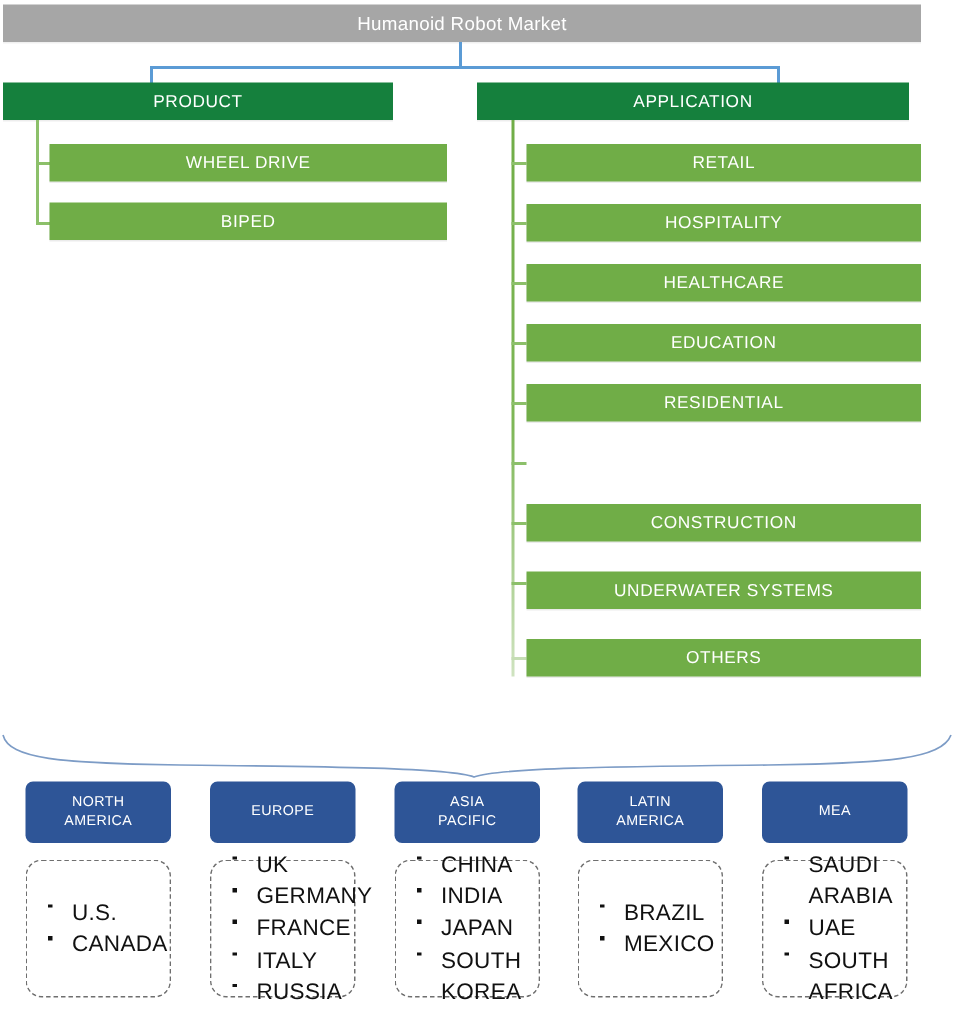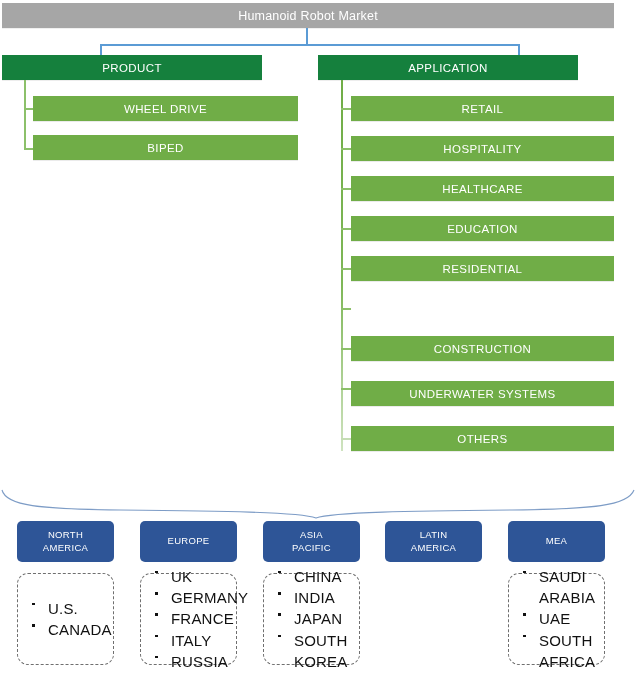--- a/index.html
+++ b/index.html
@@ -53,21 +53,21 @@
     box-shadow: 0 1px 0 rgba(0,0,0,0.07);
   }
   .cat-product {
     left: 2px;
     top: 55px;
     width: 260px;
   }
   .cat-application {
     left: 318px;
     top: 55px;
-    width: 260px;
+    width: 288px;
   }
 
   
   .leaf-box {
     position: absolute;
     height: 25px;
     background: #70ad47;
     color: #ffffff;
     font-size: 11.5px;
     display: flex;
@@ -221,20 +221,26 @@
   <div class="region-body" style="left:263px; width:97px;">
     <ul>
       <li class="has-bullet">CHINA</li>
       <li class="has-bullet">INDIA</li>
       <li class="has-bullet">JAPAN</li>
       <li class="has-bullet">SOUTH<br>KOREA</li>
     </ul>
   </div>
 
   <div class="region-head" style="left:385px; width:97px;">LATIN<br>AMERICA</div>
+  <div class="region-body" style="left:385px; width:97px;">
+    <ul>
+      <li class="has-bullet">BRAZIL</li>
+      <li class="has-bullet">MEXICO</li>
+    </ul>
+  </div>
 
   <div class="region-head" style="left:508px; width:97px;">MEA</div>
   <div class="region-body" style="left:508px; width:97px;">
     <ul>
       <li class="has-bullet">SAUDI<br>ARABIA</li>
       <li class="has-bullet">UAE</li>
       <li class="has-bullet">SOUTH<br>AFRICA</li>
     </ul>
   </div>
 

